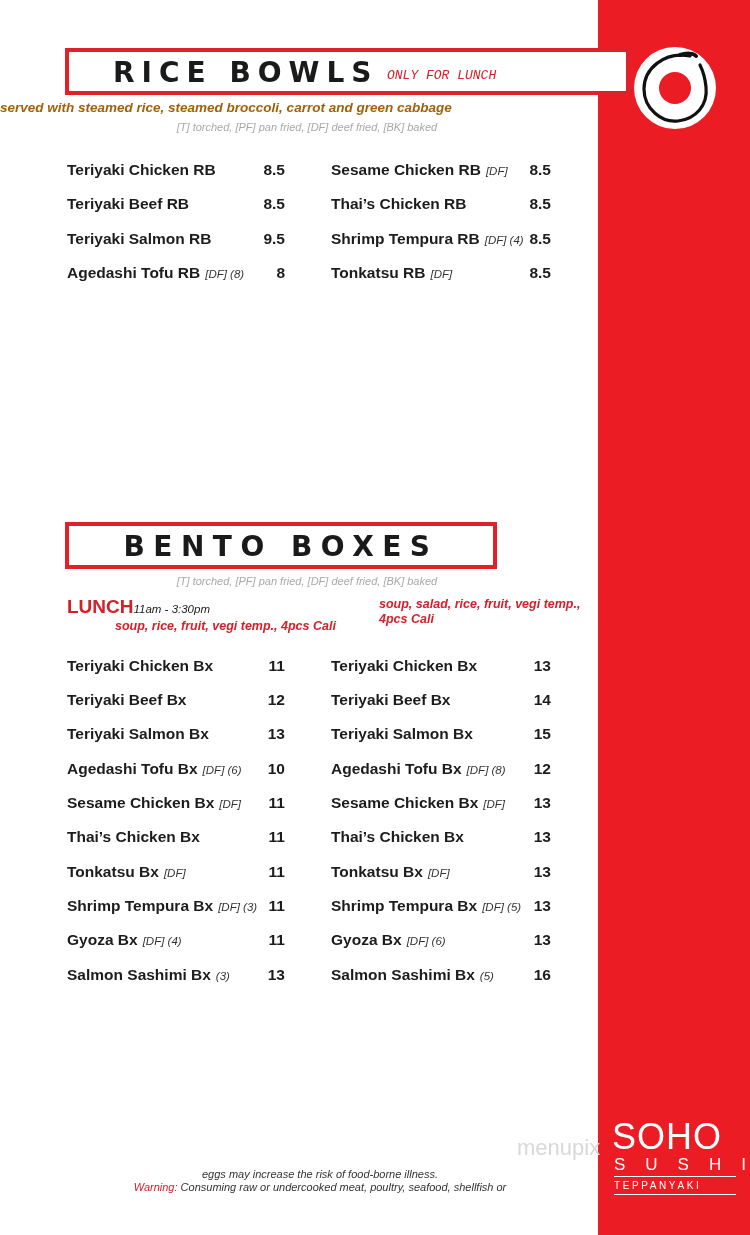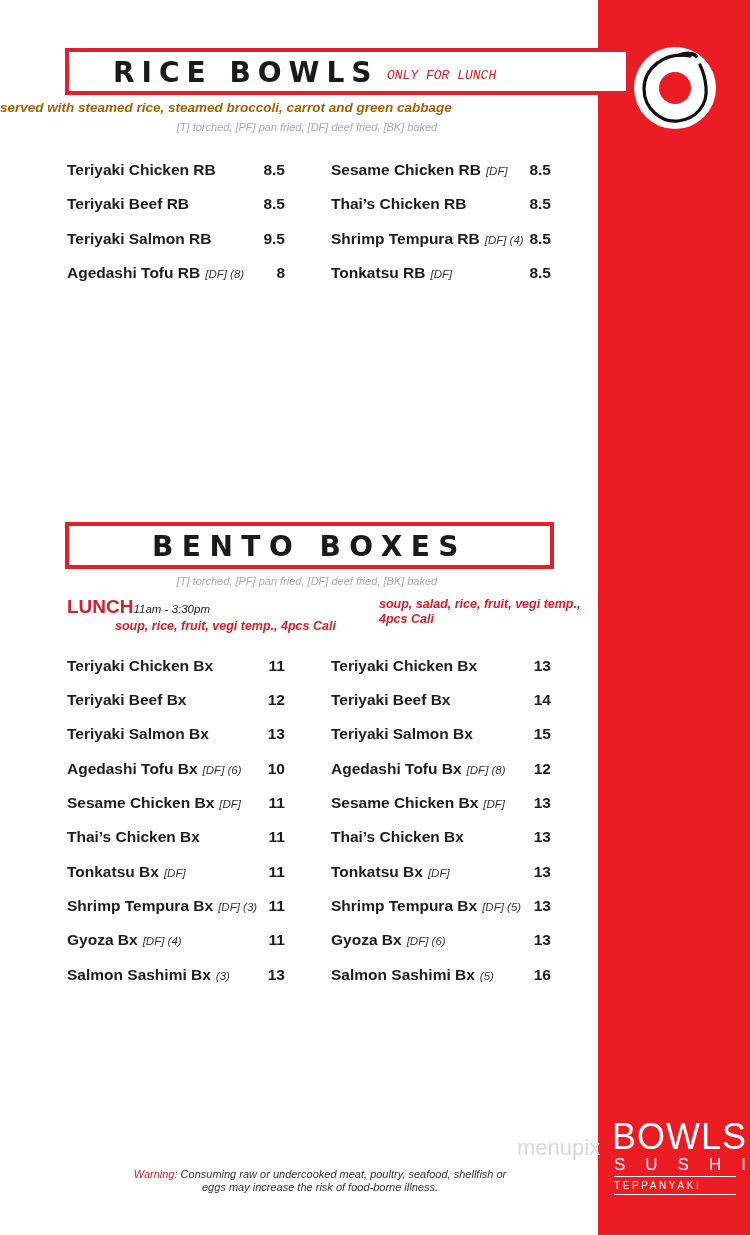--- a/index.html
+++ b/index.html
@@ -15,21 +15,21 @@
   .brand-soho { font-size: 36px; line-height: 34px; letter-spacing: 1px; font-weight: normal; text-align: left; padding-left: 0px; }
   .brand-sushi { font-size: 17px; line-height: 18px; letter-spacing: 20px; margin-top: 2px; padding-left: 2px; }
   .brand-line { height: 1px; background: #fff; margin: 2px 2px 2px 2px; width: 122px; }
   .brand-teppan { font-size: 10px; line-height: 14px; letter-spacing: 2.6px; padding-left: 2px; }
   .brand-line2 { height: 1px; background: #fff; margin: 1px 2px 0 2px; width: 122px; }
 
   .watermark { position: absolute; left: 517px; top: 1135px; font-family: "Liberation Sans", sans-serif; font-size: 22px; color: #d8d8d8; letter-spacing: 0px; }
 
   .section-box { position: absolute; left: 65px; border: 4px solid #e0202a; background: #fff; }
   .rb-box { top: 48px; width: 565px; height: 47px; }
-  .bento-box { top: 522px; width: 489px; height: 47px; }
+  .bento-box { top: 522px; width: 432px; height: 47px; }
   .section-title { position: absolute; font-weight: bold; font-size: 28px; letter-spacing: 7px; color: #1a1a1a; font-family: "DejaVu Sans", sans-serif; }
   .rb-title { left: 44px; top: 4px; }
   .bento-title { left: 0; right: 0; text-align: center; top: 4px; letter-spacing: 8.5px; }
   .rb-note { position: absolute; left: 318px; top: 16px; font-style: italic; font-size: 13px; color: #d4202a; font-family: Liberation Mono, monospace; }
 
   .served { position: absolute; left: 0; width: 620px; top: 100px; font-style: italic; font-weight: bold; font-size: 13.5px; color: #a16207; font-family: "Liberation Sans", sans-serif; }
   .legend { position: absolute; left: 0; width: 614px; text-align: center; font-style: italic; font-size: 11px; color: #a8a8a8; font-family: "Liberation Sans", sans-serif; }
   .legend-1 { top: 121px; }
   .legend-2 { top: 575px; }
 
@@ -53,21 +53,21 @@
 
 <div class="logo-circle">
   <svg width="82" height="82" viewBox="0 0 82 82">
     <path d="M56 9 C 30 4, 10 22, 10 42 C 10 62, 28 76, 44 74 C 62 72, 74 58, 72 40 C 71 30, 68 22, 66 18" fill="none" stroke="#111" stroke-width="3.2" stroke-linecap="round"></path>
     <path d="M46 8 C 52 6, 60 6, 62 9" fill="none" stroke="#111" stroke-width="4" stroke-linecap="round"></path>
     <circle cx="41" cy="41" r="16" fill="#ec1c24"></circle>
   </svg>
 </div>
 
 <div class="brand">
-  <div class="brand-soho">BOWLS</div>
+  <div class="brand-soho">SOHO</div>
   <div class="brand-sushi">SUSHI</div>
   <div class="brand-line"></div>
   <div class="brand-teppan">TEPPANYAKI</div>
   <div class="brand-line2"></div>
 </div>
 
 <div class="watermark">menupix</div>
 
 <div class="section-box rb-box">
   <div class="section-title rb-title">RICE BOWLS</div>
@@ -231,15 +231,15 @@
   <span class="item-tag">[DF] (6)</span>
   <span class="item-price">13</span>
 </div>
 <div class="item" style="left:331px; top:966px; width:220px;">
   <span class="item-name">Salmon Sashimi Bx</span>
   <span class="item-tag">(5)</span>
   <span class="item-price">16</span>
 </div>
 
 <div class="warning">
+  <div>eggs may increase the risk of food-borne illness.</div>
   <div><span class="warn-label">Warning:</span><span> Consuming raw or undercooked meat, poultry, seafood, shellfish or</span></div>
-  <div>eggs may increase the risk of food-borne illness.</div>
 </div>
 
 </body></html>

